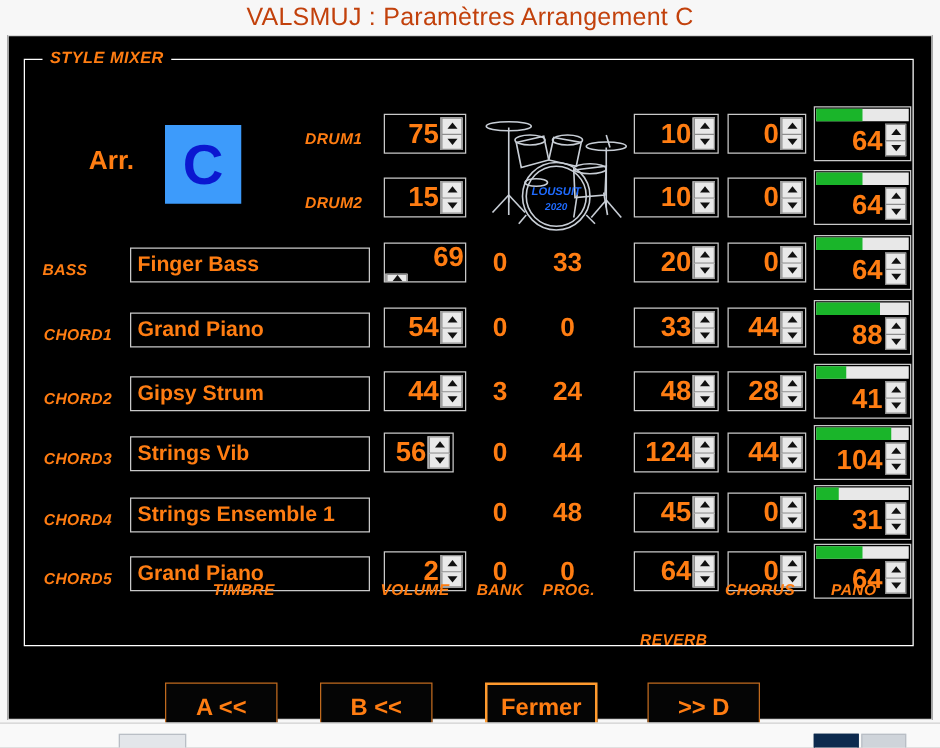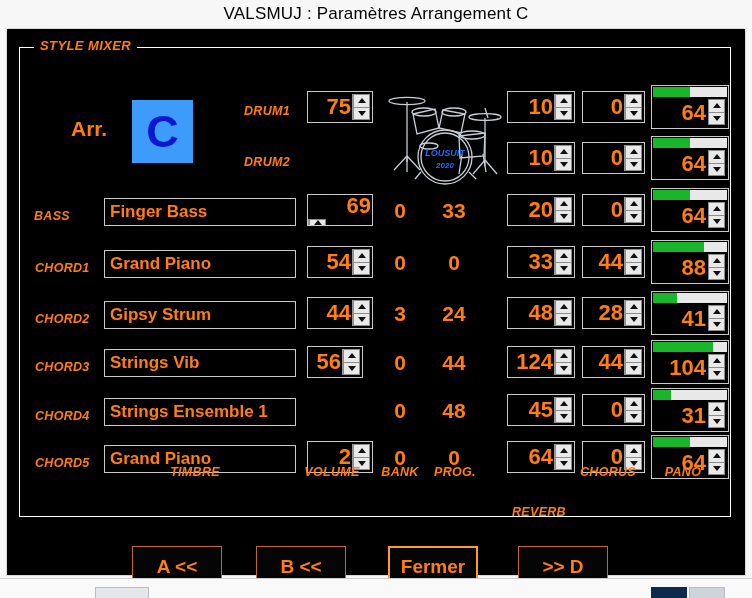--- a/index.html
+++ b/index.html
@@ -16,22 +16,22 @@
     position: relative;
     width: 752px;
     height: 598px;
     background: #f7f7f7;
   }
 
   
   .titlebar {
     height: 28px;
     background: #f7f7f7;
-    color: #000000;
-    font-size: 17px;
+    color: #c2410c;
+    font-size: 20px;
     display: flex;
     align-items: center;
     justify-content: center;
     letter-spacing: .2px;
   }
 
   
   .client {
     position: absolute;
     left: 6px;
@@ -403,20 +403,31 @@
               <i class="tri-up"></i>
             </div>
           <div class="btn">
               <i class="tri-down"></i>
             </div>
         </div>
       </div>
     </div>
 
     <div class="row-label" style="left:237px; top:126px;">DRUM2</div>
+    <div class="spin" style="left:300px; top:113px; width:66px;">
+      <div class="val">15</div>
+      <div class="arrows">
+        <div class="btn">
+            <i class="tri-up"></i>
+          </div>
+        <div class="btn">
+            <i class="tri-down"></i>
+          </div>
+      </div>
+    </div>
     <div class="spin" style="left:500px; top:113px; width:68px;">
       <div class="val">10</div>
       <div class="arrows">
         <div class="btn">
             <i class="tri-up"></i>
           </div>
         <div class="btn">
             <i class="tri-down"></i>
           </div>
       </div>

